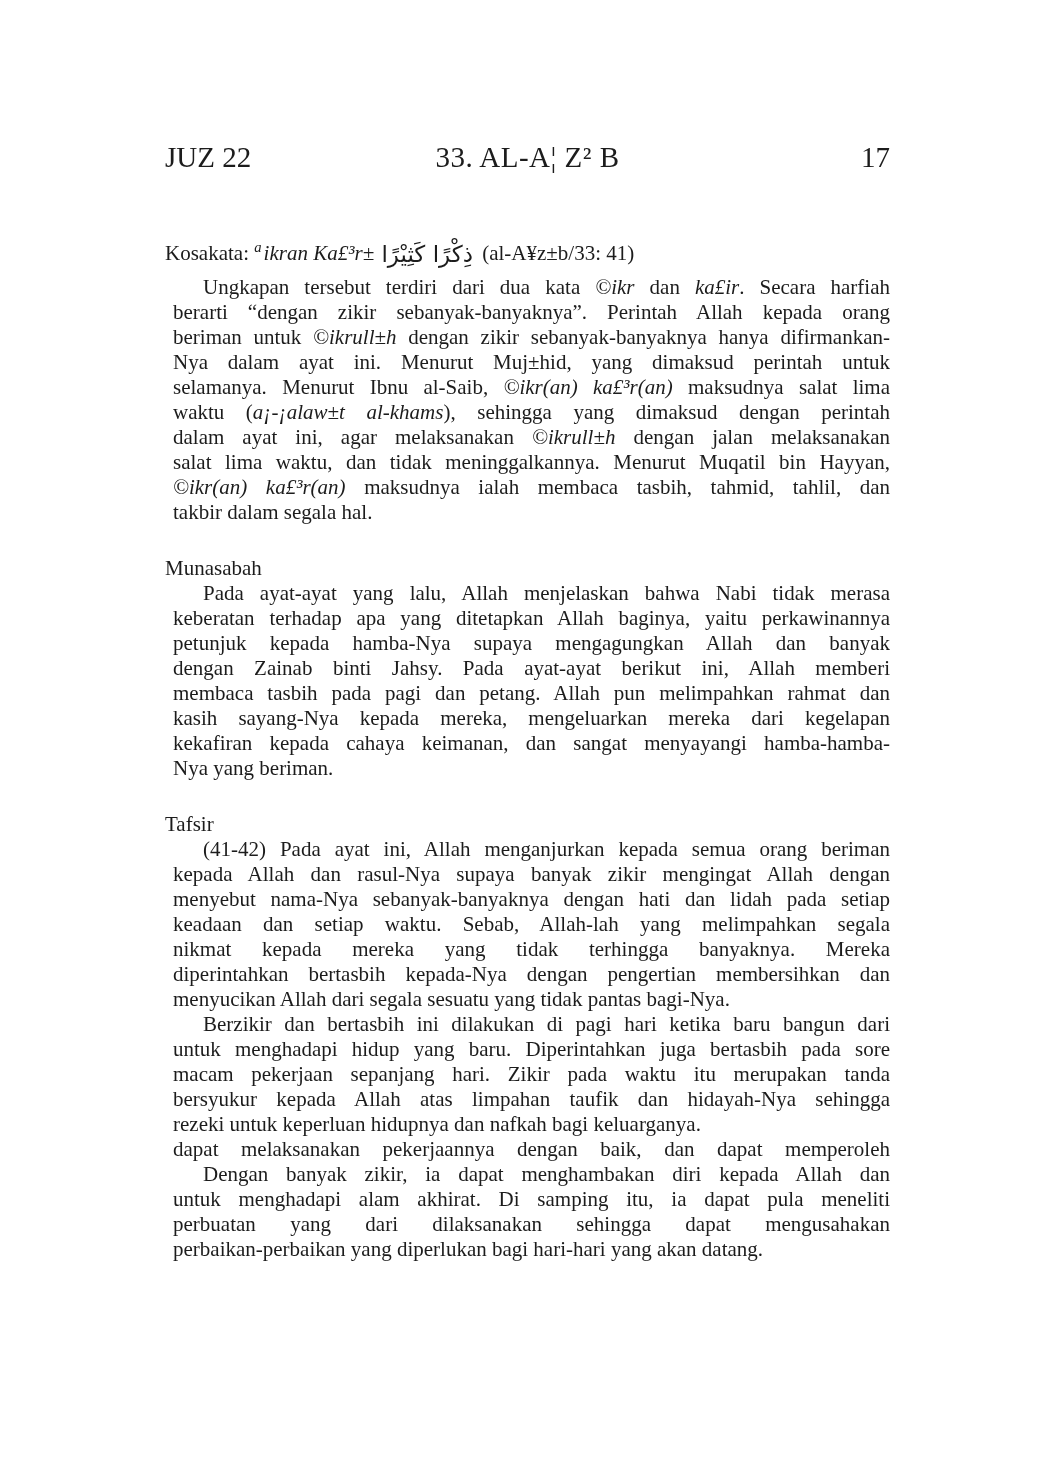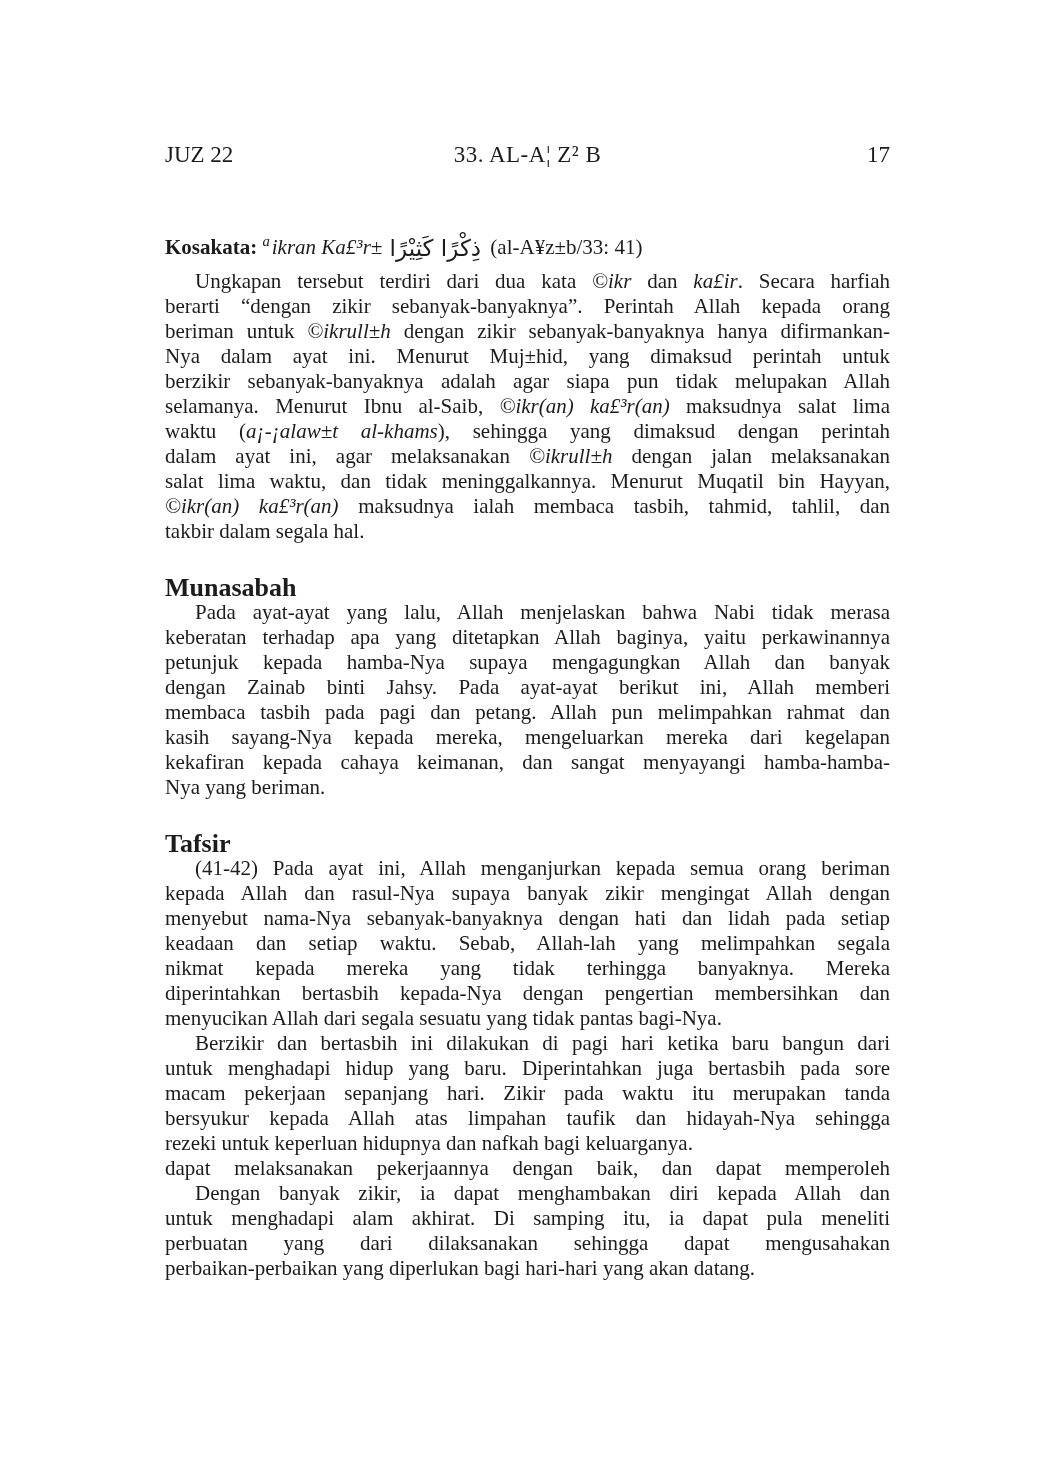--- a/index.html
+++ b/index.html
@@ -14,59 +14,60 @@
     box-sizing: border-box;
     background: #ffffff;
     color: #1c1c1c;
     padding: 143px 148px 0 165px;
     font-family: "Liberation Serif", "DejaVu Serif", serif;
     overflow: hidden;
   }
   .page-header {
     display: flex;
     align-items: flex-start;
-    font-size: 23px;
+    font-size: 29px;
     line-height: 1;
   }
   .hdr-left  { flex: 1; text-align: left; }
   .hdr-center{ flex: 0 0 auto; text-align: center; letter-spacing: 0.5px; }
   .hdr-right { flex: 1; text-align: right; }
 
   .kosakata-line {
     margin-top: 60px;
     margin-bottom: 6px;
     font-size: 21px;
     line-height: 30px;
     white-space: nowrap;
   }
-  .kos-label { font-weight: bold; text-align: right; }
+  .kos-label { font-weight: normal; text-align: right; }
   .kos-translit { }
   .kos-translit sup { font-size: 70%; margin-right: 2px; }
   .arabic {
     font-family: "DejaVu Sans", sans-serif;
     font-size: 23px;
     vertical-align: -2px;
     padding: 0 4px 0 2px;
   }
 
   .paragraph {
     font-size: 21px;
     line-height: 25px;
   }
   .pline {
     text-align: justify;
     text-align-last: justify;
+    margin-left: 8px;
   }
   .pline.last  { text-align-last: left; }
   .pline.first { text-indent: 30px; }
 
   .sec-heading {
-    font-size: 26px;
+    font-size: 21px;
     line-height: 25px;
-    font-weight: bold;
+    font-weight: normal;
     margin: 31px 0 0 0;
   }
 </style>
 </head>
 <body>
 
 <div class="page">
 
   <div class="page-header">
     <span class="hdr-left">JUZ 22</span>
@@ -79,21 +80,20 @@
     <i class="kos-translit"><sup>a</sup><span>ikran Ka£³r±</span></i>
     <span class="arabic" dir="rtl">ذِكْرًا كَثِيْرًا</span>
     <span class="kos-cite">(al-A¥z±b/33: 41)</span>
   </div>
 
   <div class="paragraph">
       <div class="pline first"><span>Ungkapan tersebut terdiri dari dua kata </span><i>©ikr</i><span> dan </span><i>ka£ir</i><span>. Secara harfiah</span></div>
       <div class="pline"><span>berarti “dengan zikir sebanyak-banyaknya”. Perintah Allah kepada orang</span></div>
       <div class="pline"><span>beriman untuk </span><i>©ikrull±h</i><span> dengan zikir sebanyak-banyaknya hanya difirmankan-</span></div>
       <div class="pline"><span>Nya dalam ayat ini. Menurut Muj±hid, yang dimaksud perintah untuk</span></div>
-      <div class="pline"><span>berzikir sebanyak-banyaknya adalah agar siapa pun tidak melupakan Allah</span></div>
       <div class="pline"><span>selamanya. Menurut Ibnu al-Saib, </span><i>©ikr(an) ka£³r(an)</i><span> maksudnya salat lima</span></div>
       <div class="pline"><span>waktu (</span><i>a¡-¡alaw±t al-khams</i><span>), sehingga yang dimaksud dengan perintah</span></div>
       <div class="pline"><span>dalam ayat ini, agar melaksanakan </span><i>©ikrull±h</i><span> dengan jalan melaksanakan</span></div>
       <div class="pline"><span>salat lima waktu, dan tidak meninggalkannya. Menurut Muqatil bin Hayyan,</span></div>
       <div class="pline"><i>©ikr(an) ka£³r(an)</i><span> maksudnya ialah membaca tasbih, tahmid, tahlil, dan</span></div>
       <div class="pline last"><span>takbir dalam segala hal.</span></div>
     </div>
 
   <h3 class="sec-heading">Munasabah</h3>
   <div class="paragraph">

